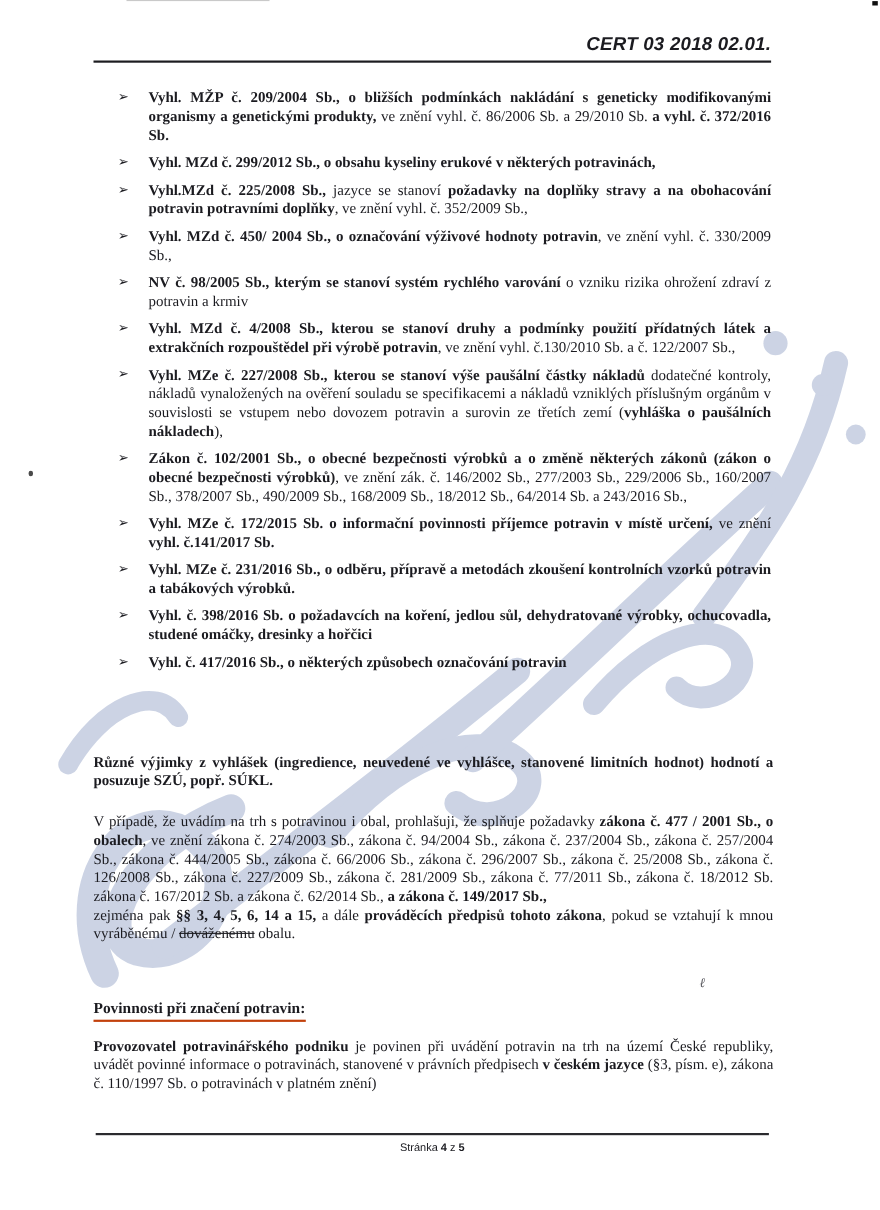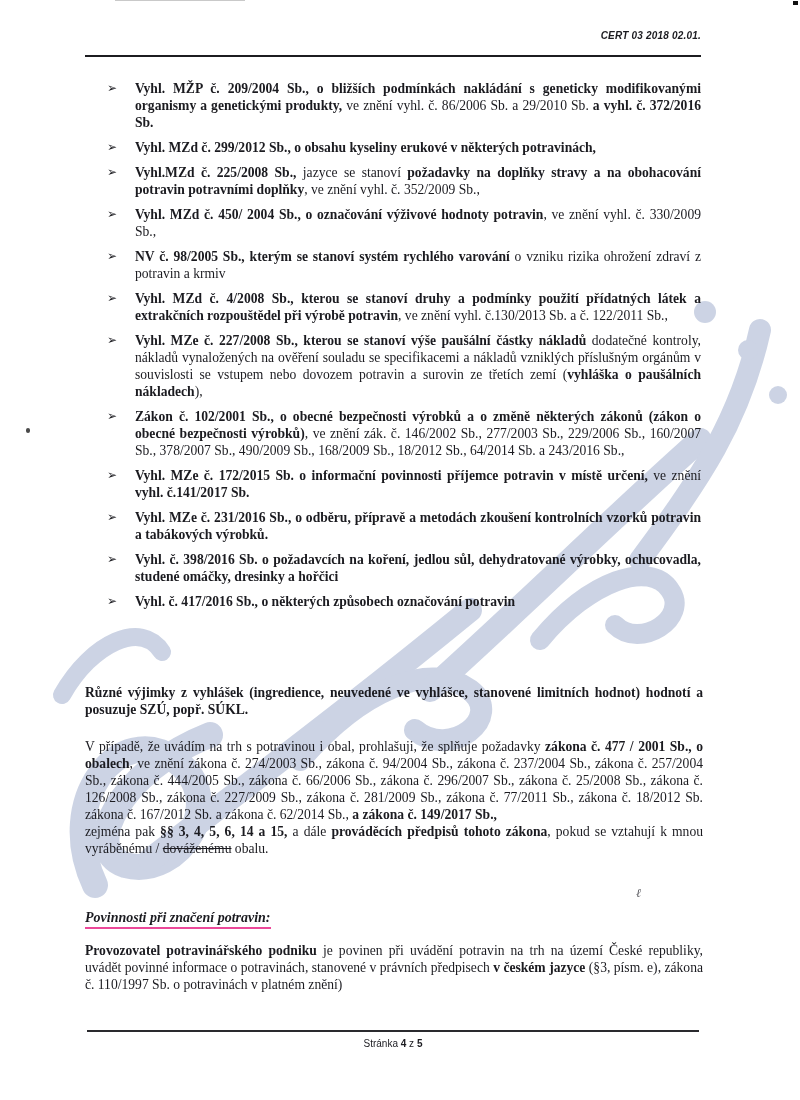--- a/index.html
+++ b/index.html
@@ -14,21 +14,21 @@
   .page{position:relative;width:800px;height:1100px;}
   .abs{position:absolute;}
   
   #watermark{top:0;left:0;z-index:0;}
   .content{position:relative;z-index:1;}
 
   #header-text{
     top:30px;left:85px;width:616px;
     text-align:right;
     font-family:"Liberation Sans", sans-serif;
-    font-style:italic;font-weight:700;font-size:10px;
+    font-style:italic;font-weight:700;font-size:17px;
     letter-spacing:.2px;
   }
   #header-rule{top:55px;left:85px;width:616px;height:2px;background:#1c1c20;}
 
   #reg-list{top:80px;left:85px;width:616px;list-style:none;margin:0;padding:0;}
   #reg-list li{
     display:flex;
     margin:0 0 8px 0;
     font-size:13.6px;line-height:17px;
   }
@@ -43,21 +43,21 @@
   .para{
     font-size:13.6px;line-height:17px;text-align:justify;
   }
   #para-exceptions{top:684px;left:85px;width:618px;font-weight:bold;}
   #para-packaging{top:738px;left:85px;width:618px;}
   #heading-labeling{
     top:910px;left:85px;
     font-size:14px;font-weight:bold;
   }
   #heading-labeling .ul{
-    display:inline-block;border-bottom:2px solid #ec4899;padding-bottom:1px;font-style:italic;
+    display:inline-block;border-bottom:2px solid #c2410c;padding-bottom:1px;
   }
   #para-labeling{top:942px;left:85px;width:618px;}
 
   #footer-rule{top:1030px;left:87px;width:612px;height:2px;background:#2a2a2e;}
   #footer-text{
     top:1038px;left:85px;width:616px;text-align:center;
     font-family:"Liberation Sans", sans-serif;
     font-size:10px;
   }
 
@@ -120,21 +120,21 @@
       <li>
         <span class="blt">➢</span>
         <span class="btxt"><span class="rb">Vyhl. MZd č. 450/ 2004 Sb., o označování výživové hodnoty potravin</span><span>, ve znění vyhl. č. 330/2009 Sb.,</span></span>
       </li>
       <li>
         <span class="blt">➢</span>
         <span class="btxt"><span class="rb">NV č. 98/2005 Sb., kterým se stanoví systém rychlého varování</span><span> o vzniku rizika ohrožení zdraví z potravin a krmiv</span></span>
       </li>
       <li>
         <span class="blt">➢</span>
-        <span class="btxt"><span class="rb">Vyhl. MZd č. 4/2008 Sb., kterou se stanoví druhy a podmínky použití přídatných látek a extrakčních rozpouštědel při výrobě potravin</span><span>, ve znění vyhl. č.130/2013 Sb. a č. 122/2011 Sb.,</span></span>
+        <span class="btxt"><span class="rb">Vyhl. MZd č. 4/2008 Sb., kterou se stanoví druhy a podmínky použití přídatných látek a extrakčních rozpouštědel při výrobě potravin</span><span>, ve znění vyhl. č.130/2010 Sb. a č. 122/2007 Sb.,</span></span>
       </li>
       <li>
         <span class="blt">➢</span>
         <span class="btxt"><span class="rb">Vyhl. MZe č. 227/2008 Sb., kterou se stanoví výše paušální částky nákladů</span><span> dodatečné kontroly, nákladů vynaložených na ověření souladu se specifikacemi a nákladů vzniklých příslušným orgánům v souvislosti se vstupem nebo dovozem potravin a surovin ze třetích zemí (</span><span class="rb">vyhláška o paušálních nákladech</span><span>),</span></span>
       </li>
       <li>
         <span class="blt">➢</span>
         <span class="btxt"><span class="rb">Zákon č. 102/2001 Sb., o obecné bezpečnosti výrobků a o změně některých zákonů (zákon o obecné bezpečnosti výrobků)</span><span>, ve znění zák. č. 146/2002 Sb., 277/2003 Sb., 229/2006 Sb., 160/2007 Sb., 378/2007 Sb., 490/2009 Sb., 168/2009 Sb., 18/2012 Sb., 64/2014 Sb. a 243/2016 Sb.,</span></span>
       </li>
       <li>

